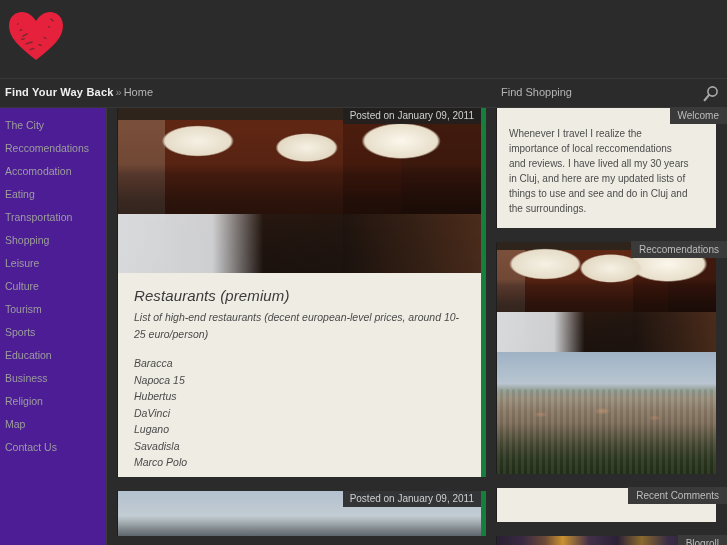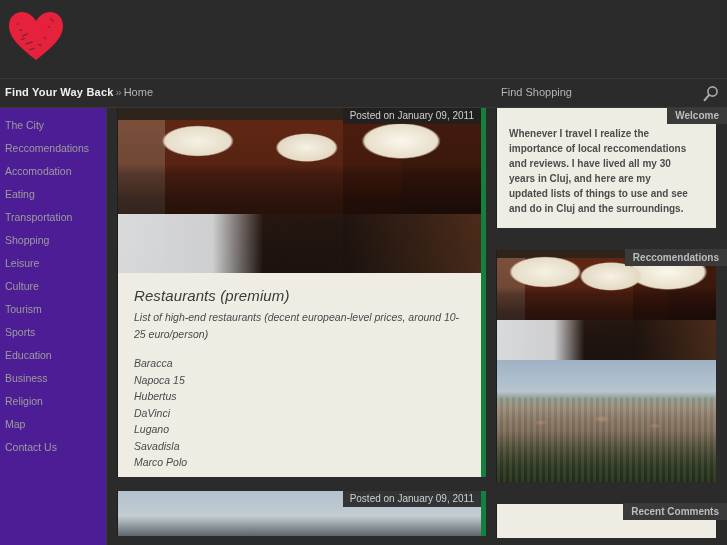--- a/index.html
+++ b/index.html
@@ -223,24 +223,23 @@
   #aside {
     position: absolute;
     left: 496px; top: 108px;
     width: 231px;
     height: 437px;
   }
 
   .widget {
     position: relative;
     width: 220px;
-    margin-bottom: 22px;
+    margin-bottom: 14px;
     background: #efece4;
     border-left: 1px solid #1e1e1e;
-    font-weight: bold;
   }
 
   .widget-tab {
     position: absolute;
     right: -11px; top: -1px;
     background: #3a3a3a;
     color: #bdbdbd;
     font-size: 10px;
     line-height: 17px;
     padding: 0 8px;

